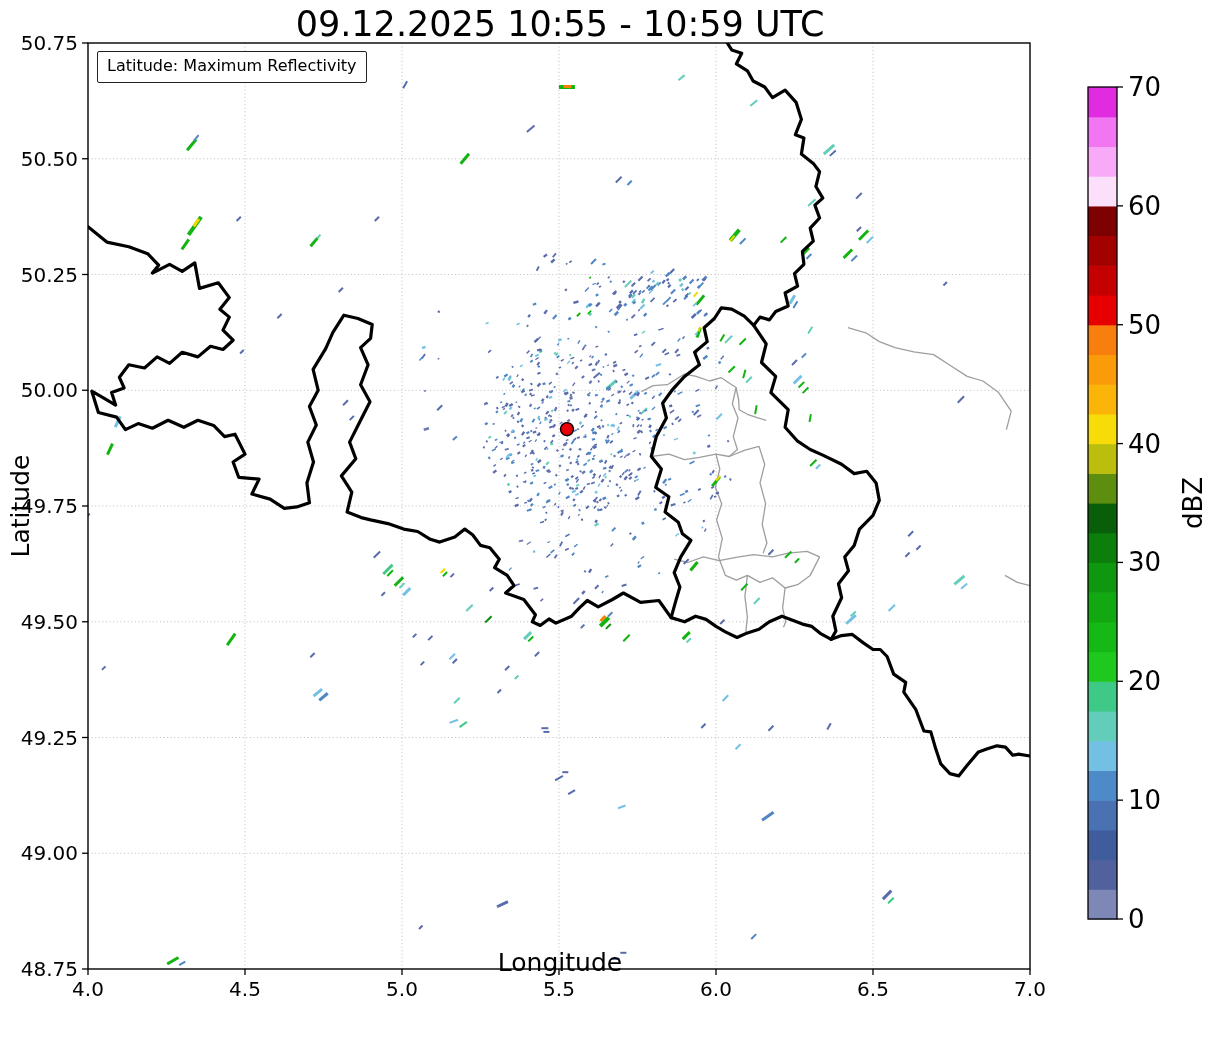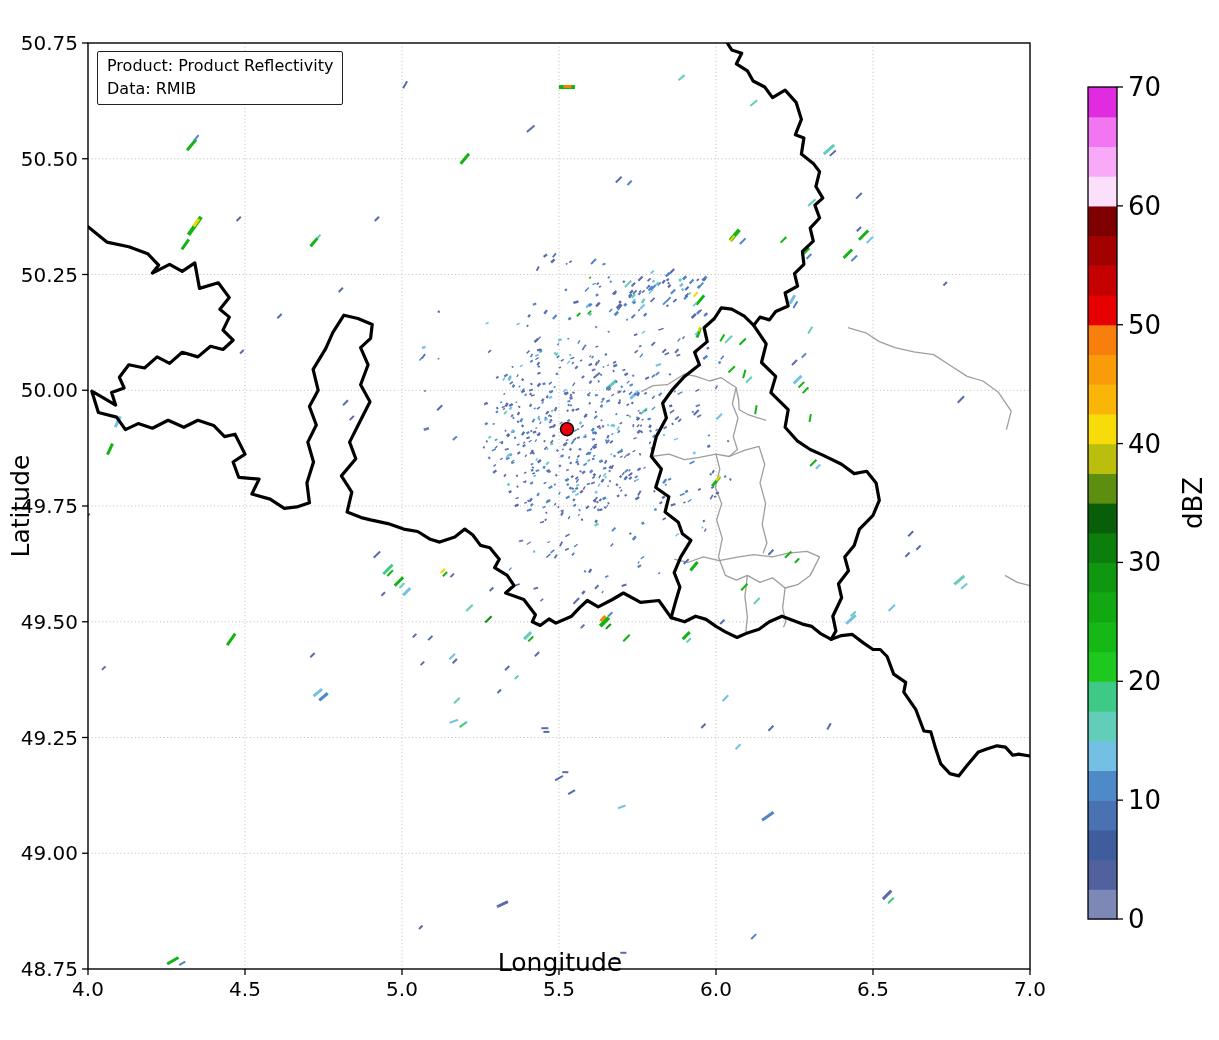--- a/index.html
+++ b/index.html
@@ -11,20 +11,21 @@
            border-radius:2px;padding:3px 9px 4px 9px;font-size:16px;line-height:1.42;}
   #xlabel{left:560px;top:948px;transform:translateX(-50%);font-size:25px;}
   #ylabel{left:20px;top:506px;transform:translate(-50%,-50%) rotate(-90deg);font-size:25px;white-space:nowrap;}
   #cbarlabel{left:1193px;top:503px;transform:translate(-50%,-50%) rotate(-90deg);font-size:26px;white-space:nowrap;}
   svg text{font-family:"DejaVu Sans","Liberation Sans",sans-serif;fill:#000;}
 </style>
 </head>
 <body>
 
 <div id="fig">
+  <div id="title" class="abs">09.12.2025 10:55 - 10:59 UTC</div>
   <svg id="plot-svg" class="abs" style="left:0;top:0" width="1219" height="1040">
       <defs>
         <clipPath id="mapclip">
           <rect x="0" y="0" width="942" height="926"></rect>
         </clipPath>
       </defs>
       <g transform="translate(88,43)" stroke="#bdbdbd" stroke-width="1" stroke-dasharray="1 2.6">
         <line x1="157.0" y1="0" x2="157.0" y2="926"></line>
         <line x1="314.0" y1="0" x2="314.0" y2="926"></line>
         <line x1="471.0" y1="0" x2="471.0" y2="926"></line>
@@ -968,19 +969,18 @@
         <text x="1128" y="809.1428571428571" text-anchor="start">10</text>
         <text x="1128" y="690.2857142857143" text-anchor="start">20</text>
         <text x="1128" y="571.4285714285714" text-anchor="start">30</text>
         <text x="1128" y="452.5714285714286" text-anchor="start">40</text>
         <text x="1128" y="333.71428571428567" text-anchor="start">50</text>
         <text x="1128" y="214.8571428571429" text-anchor="start">60</text>
         <text x="1128" y="96" text-anchor="start">70</text>
       </g>
     </svg>
   <div id="infobox" class="abs">
-    <div>Product: Product Reflectivity</div>
-    <div>Data: RMIB</div>
+    <div>Latitude: Maximum Reflectivity</div>
   </div>
   <div id="xlabel" class="abs">Longitude</div>
   <div id="ylabel" class="abs">Latitude</div>
   <div id="cbarlabel" class="abs">dBZ</div>
 </div>
 
 </body></html>

